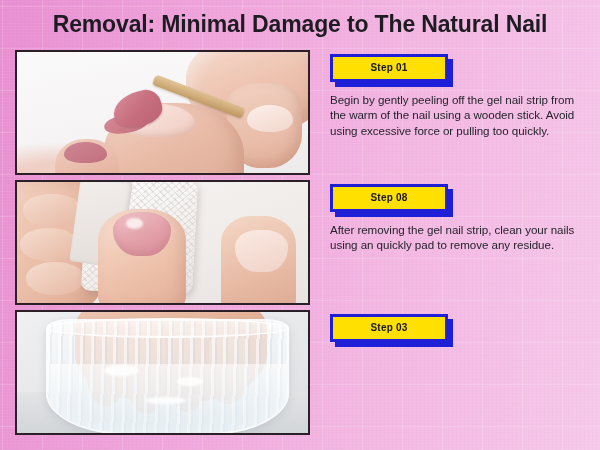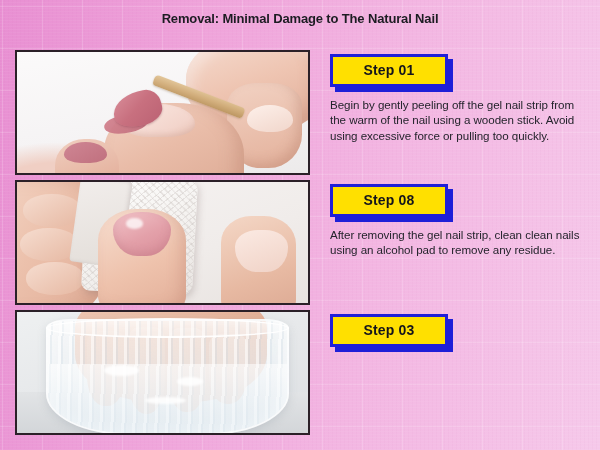--- a/index.html
+++ b/index.html
@@ -39,21 +39,21 @@
       repeating-linear-gradient(90deg, rgba(214,120,185,0.05) 0 1px, transparent 1px 4px);
     opacity: 0.85;
   }
 
   .page-title {
     position: absolute;
     top: 11px;
     left: 0;
     width: 600px;
     text-align: center;
-    font-size: 13px;
+    font-size: 23px;
     font-weight: bold;
     color: #1c1c22;
     letter-spacing: -0.15px;
     z-index: 5;
   }
 
   .rows {
     position: absolute;
     top: 50px;
     left: 0;
@@ -415,21 +415,21 @@
   }
   .badge {
     position: relative;
     z-index: 2;
     background: #ffe000;
     border: 3px solid #1f1fd8;
     padding: 5px 22px 6px 22px;
     box-sizing: border-box;
     min-width: 118px;
     text-align: center;
-    font-size: 14px;
+    font-size: 10px;
     font-weight: bold;
     color: #15151c;
     letter-spacing: 0.2px;
   }
 
   .step-body {
     margin-top: 10px;
     font-size: 11.6px;
     line-height: 15.4px;
     color: #24242c;
@@ -483,21 +483,21 @@
           <div class="pad-fold"></div>
           <div class="thumb"></div>
           <div class="thumbnail"></div>
         </div>
       </div>
       <div class="stepcol">
         <div class="badge-wrap">
           <div class="badge-shadow"></div>
           <div class="badge">Step 08</div>
         </div>
-        <div class="step-body">After removing the gel nail strip, clean clean nails using an alcohol pad to remove any residue.</div>
+        <div class="step-body">After removing the gel nail strip, clean your nails using an quickly pad to remove any residue.</div>
       </div>
     </div>
 
     <div class="row last">
       <div class="photo">
         <div class="photo-inner p3">
           <div class="table"></div>
           <div class="hand"></div>
           <div class="fng f1"></div>
           <div class="fng f2"></div>

